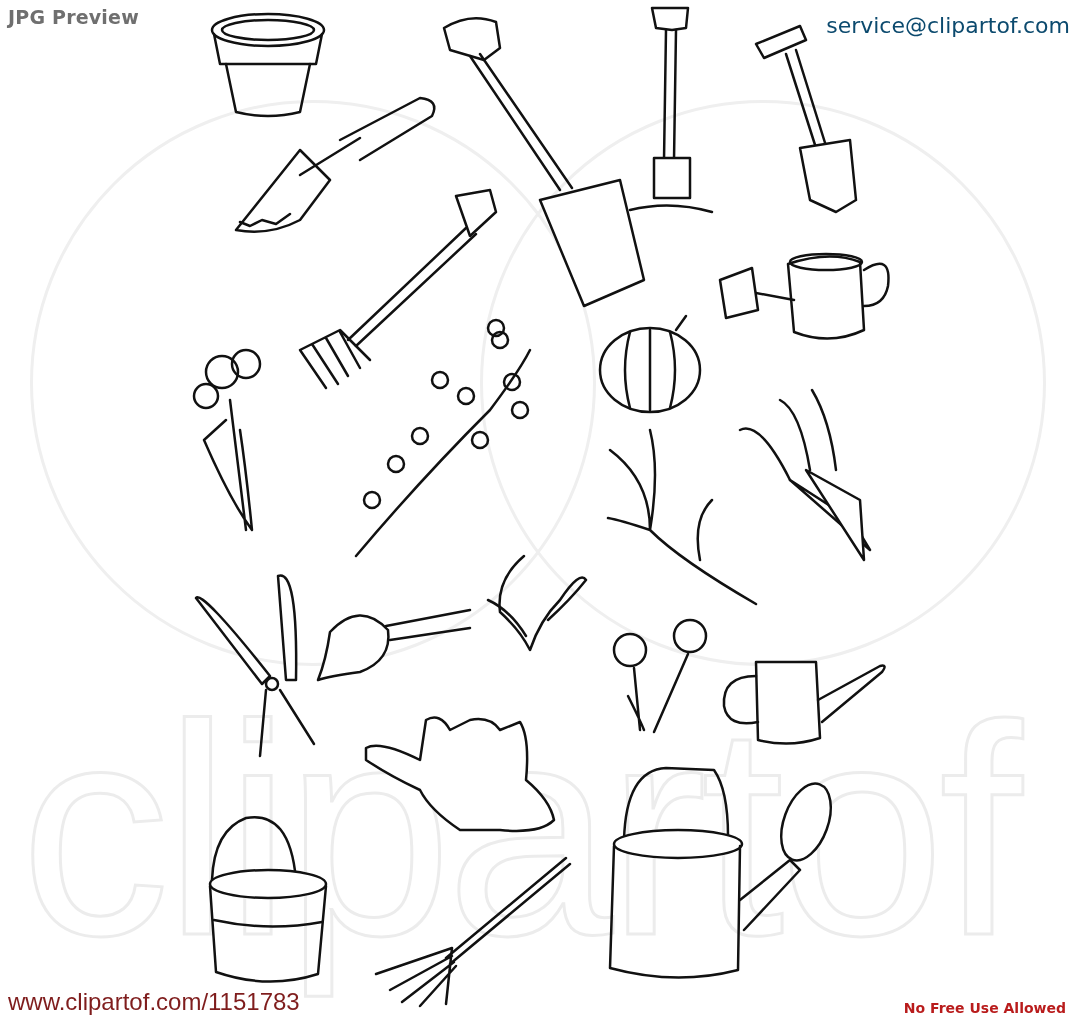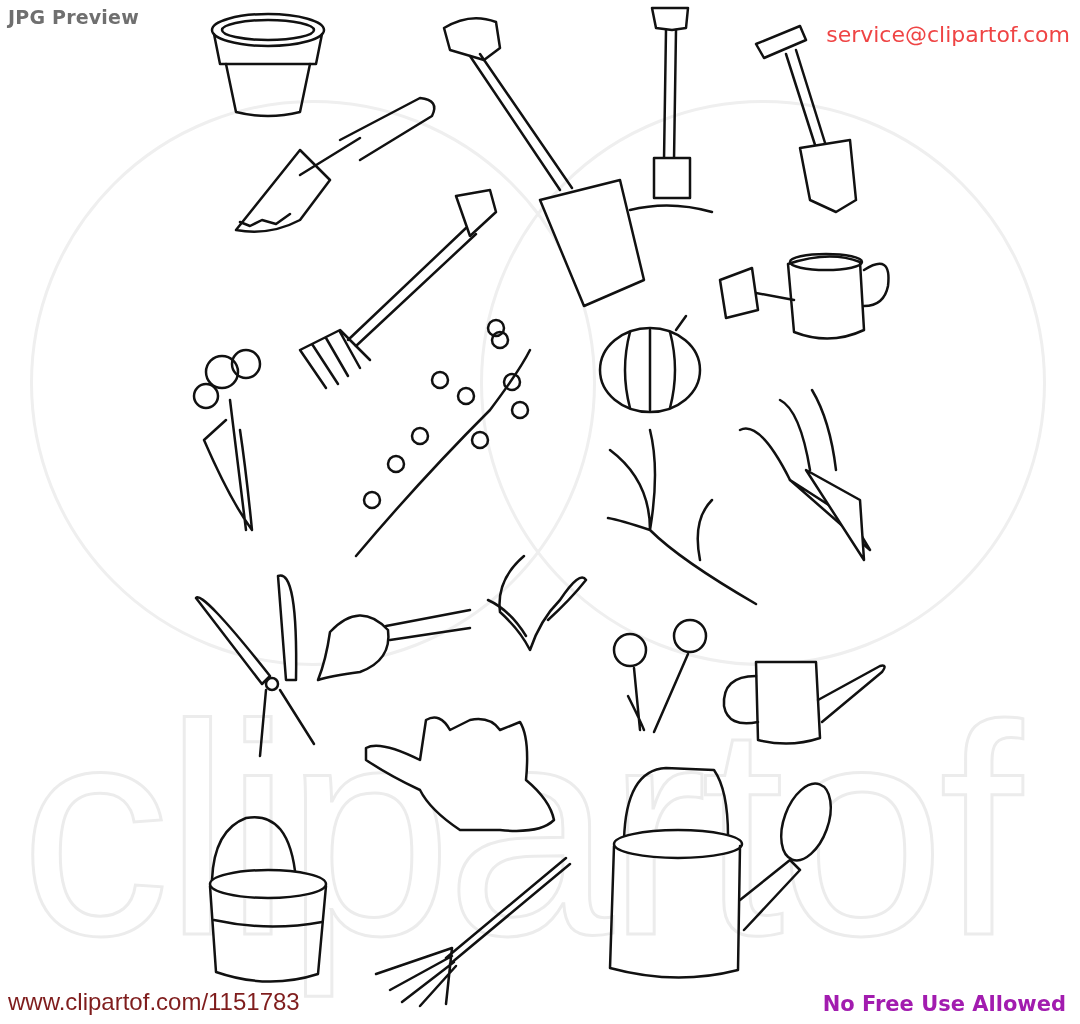--- a/index.html
+++ b/index.html
@@ -1,20 +1,20 @@
 <!DOCTYPE html>
 <html><head>
 <meta charset="utf-8">
 <style>
   html, body { margin:0; padding:0; background:#ffffff; }
   body { width:1080px; height:1024px; position:relative; overflow:hidden; font-family:"DejaVu Sans", sans-serif; }
   .hdr-left { position:absolute; left:8px; top:6px; font-size:19px; font-weight:bold; color:#6f6f6f; letter-spacing:0.2px; }
-  .hdr-right { position:absolute; right:10px; top:22px; font-size:22px; color:#ef4444; }
+  .hdr-right { position:absolute; right:10px; top:13px; font-size:22px; color:#0c4a6e; }
   .ftr-left { position:absolute; left:8px; bottom:8px; font-size:24px; color:#7f1d1d; font-family:"Liberation Sans", sans-serif; }
-  .ftr-right { position:absolute; right:14px; bottom:8px; font-size:21px; font-weight:bold; color:#a21caf; }
+  .ftr-right { position:absolute; right:14px; bottom:8px; font-size:14px; font-weight:bold; color:#b91c1c; }
   .watermark { position:absolute; left:20px; top:680px; font-size:300px; font-family:"Liberation Sans", sans-serif; color:transparent;
     -webkit-text-stroke:3px #ececec; letter-spacing:-6px; line-height:1; }
   .bg-circle { position:absolute; border:3px solid #efefef; border-radius:50%; }
   svg.art { position:absolute; left:0; top:0; }
   svg.art * { fill:none; stroke:#111; stroke-width:2.5; stroke-linecap:round; stroke-linejoin:round; }
   svg.art .fill { fill:#fff; }
 </style>
 </head>
 <body>
 

